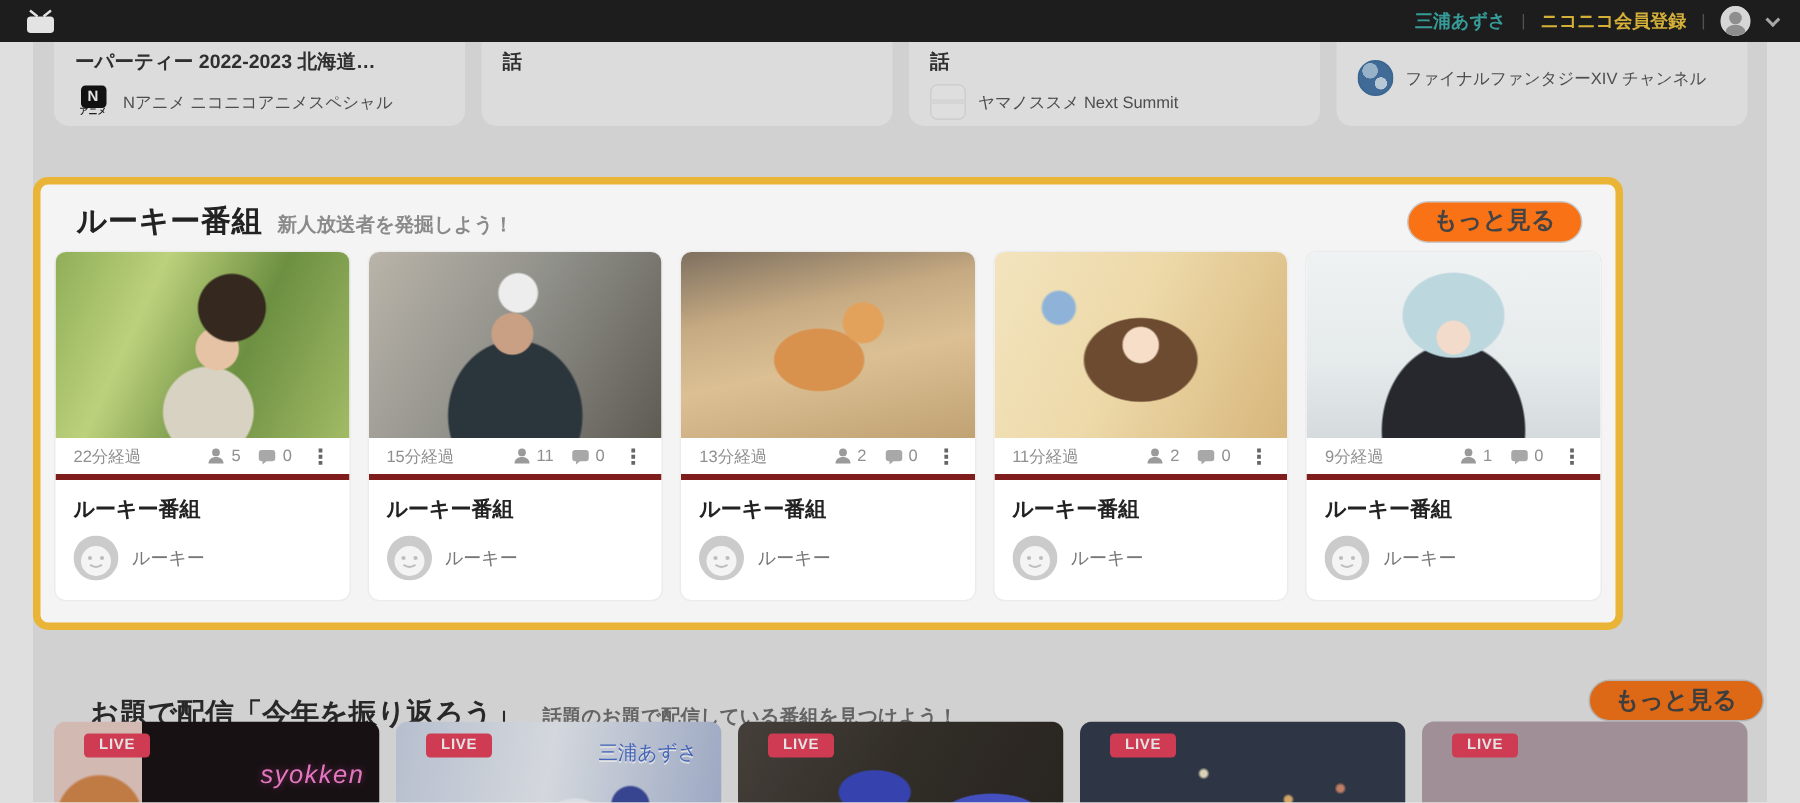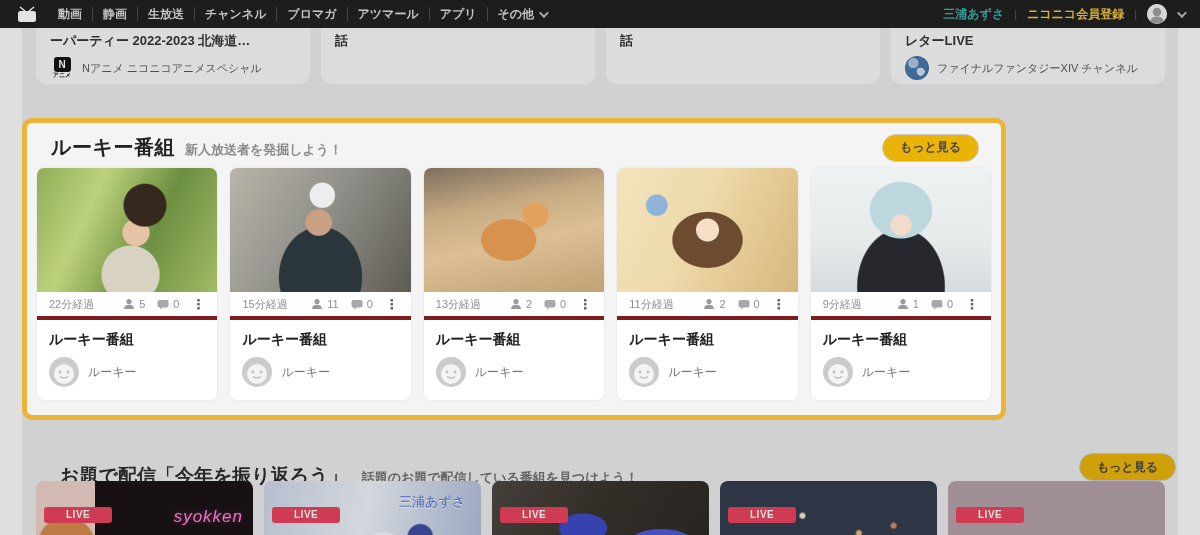--- a/index.html
+++ b/index.html
@@ -52,28 +52,28 @@
              border:1px solid #e8e8e8; border-radius:5px; }
   .picon-3 { border-radius:50%;
              background:radial-gradient(circle at 35% 30%, #a9c6e2 0 22%, transparent 23%),
              radial-gradient(circle at 65% 65%, #cfe0ef 0 18%, transparent 19%),
              radial-gradient(circle at 50% 50%, #4577a8 0 60%, #24507e 100%); }
   .picon-4 { background:radial-gradient(circle at 45% 45%, #f3c9d8 0 5px, transparent 6px), #faf1f4;
              border:1px solid #f1e2e8; border-radius:5px; }
   .pname { font-size:11px; color:#555; white-space:nowrap; overflow:hidden; }
 
   
-  .rookie-frame { position:absolute; top:90px; left:0; width:984px; height:302px;
+  .rookie-frame { position:absolute; top:90px; left:0; width:1060px; height:302px;
     border:5px solid #eab436; border-radius:10px; background:#f4f4f4; z-index:60; }
   .rookie-header { display:flex; align-items:center; padding:11px 22px 6px 24px; height:44px; }
   .rookie-titlewrap { display:flex; align-items:baseline; gap:10px; }
   .rookie-title { font-size:20px; font-weight:bold; color:#222; letter-spacing:.5px; }
   .rookie-sub { font-size:13px; color:#8a8a8a; font-weight:bold; }
   .pill { margin-left:auto; height:28px; padding:0 17px; border-radius:14px;
-    background:#eab308; border:1px solid #c9c9c9; font-size:12px; font-weight:bold; color:#444;
+    background:#f97316; border:1px solid #c9c9c9; font-size:16px; font-weight:bold; color:#444;
     display:flex; align-items:center; cursor:pointer; }
   .rookie-cards { display:flex; gap:11px; padding:0 9px; }
   .rcard { flex:1 1 0; height:234px; background:#fff; border:1px solid #ececec;
     border-radius:8px; overflow:hidden; display:flex; flex-direction:column; cursor:pointer; }
   .rthumb { height:124px; flex:0 0 124px; }
   .rmeta { height:28px; flex:0 0 28px; display:flex; align-items:center; padding:0 12px;
     border-bottom:4px solid #7f1d1d; }
   .elapsed { font-size:11px; color:#8f8f8f; }
   .mright { margin-left:auto; display:flex; align-items:center; gap:4px; }
   .mright .cnt { font-size:11px; color:#8f8f8f; }
@@ -111,22 +111,22 @@
     linear-gradient(180deg,#eff2f3 0%,#e5eaeb 60%,#d5dbdd 100%); }
 
   
   .topics-header { position:absolute; top:417px; left:26px; width:1140px;
     display:flex; align-items:center; padding-right:12px; }
   .topics-titlewrap { display:flex; align-items:baseline; gap:14px; }
   .topics-title { font-size:19px; font-weight:bold; color:#2b2b2b;margin-left:12px; }
   .topics-sub { font-size:13px; color:#6f6f6f; font-weight:bold;margin-top:24px; }
   .topics-row { top:453px; }
   .tthumb { position:relative; flex:1 1 0; height:124px; border-radius:8px 8px 0 0; overflow:hidden; cursor:pointer; }
-  .live-badge { position:absolute; top:8px; left:8px; background:#e8405a; color:#fff;
-    font-size:10px; font-weight:bold; letter-spacing:.5px; padding:2px 22px 3px; border-radius:3px;margin-top:18px; }
+  .live-badge { position:absolute; top:8px; left:20px; background:#e8405a; color:#fff;
+    font-size:10px; font-weight:bold; letter-spacing:.5px; padding:2px 10px 3px; border-radius:3px; }
   .ovtext { position:absolute; font-weight:normal; white-space:nowrap; }
   .t1text { right:10px; top:26px; color:#ff85d6; font-size:17px; font-style:italic;
     text-shadow:0 0 4px #7a2a5e; letter-spacing:1px; }
   .t2text { right:16px; top:12px; color:#4a6fd0; font-size:13px; text-shadow:0 1px 0 #fff; }
   .thumb-t1 { background:
     radial-gradient(circle at 14% 52%, #d8884a 0 14%, transparent 15%),
     radial-gradient(circle at 13% 78%, #f0d8cc 0 10%, transparent 11%),
     linear-gradient(90deg,#ecd0c6 0 27%, #191114 27% 100%); }
   .thumb-t2 { background:
     radial-gradient(circle at 72% 45%, #3c4aa0 0 7%, transparent 8%),
@@ -159,33 +159,20 @@
 </head>
 <body>
 
 <header class="navbar">
   <span class="nav-logo">
     <svg width="22" height="17" viewBox="0 0 22 17">
       <path d="M4 1 L9 5 M18 1 L13 5" stroke="#fff" stroke-width="1.6" fill="none"></path>
       <rect x="2" y="5" width="18" height="11" rx="2.5" fill="#fff"></rect>
     </svg>
   </span>
-  <ul class="nav-menu">
-    <li>動画</li>
-    <li>静画</li>
-    <li>生放送</li>
-    <li>チャンネル</li>
-    <li>ブロマガ</li>
-    <li>アツマール</li>
-    <li>アプリ</li>
-    <li class="nav-more">
-      <span>その他</span>
-      <span class="chev"></span>
-    </li>
-  </ul>
   <div class="nav-right">
     <span class="nav-login">三浦あずさ</span>
     <span class="nav-sep">|</span>
     <span class="nav-register">ニコニコ会員登録</span>
     <span class="nav-sep">|</span>
     <span class="nav-avatar">
       <svg width="20" height="20" viewBox="0 0 20 20">
         <circle cx="10" cy="10" r="10" fill="#f1f1f1"></circle>
         <circle cx="10" cy="8" r="4.2" fill="#9f9f9f"></circle>
         <ellipse cx="10" cy="17" rx="6.5" ry="4.5" fill="#9f9f9f"></ellipse>
@@ -206,23 +193,26 @@
           <i>アニメ</i>
         </span>
         <span class="pname">Nアニメ ニコニコアニメスペシャル</span>
       </div>
     </div>
     <div class="pcard">
       <div class="ptitle">話</div>
     </div>
     <div class="pcard">
       <div class="ptitle">話</div>
+      <div class="pchan">
+        <span class="picon picon-2"></span>
+        <span class="pname">ヤマノススメ Next Summit</span>
+      </div>
     </div>
     <div class="pcard">
-      <div class="ptitle">レターLIVE</div>
       <div class="pchan">
         <span class="picon picon-3"></span>
         <span class="pname">ファイナルファンタジーXIV チャンネル</span>
       </div>
     </div>
   </div>
 
   <section class="rookie-frame">
     <div class="rookie-header">
       <div class="rookie-titlewrap">

